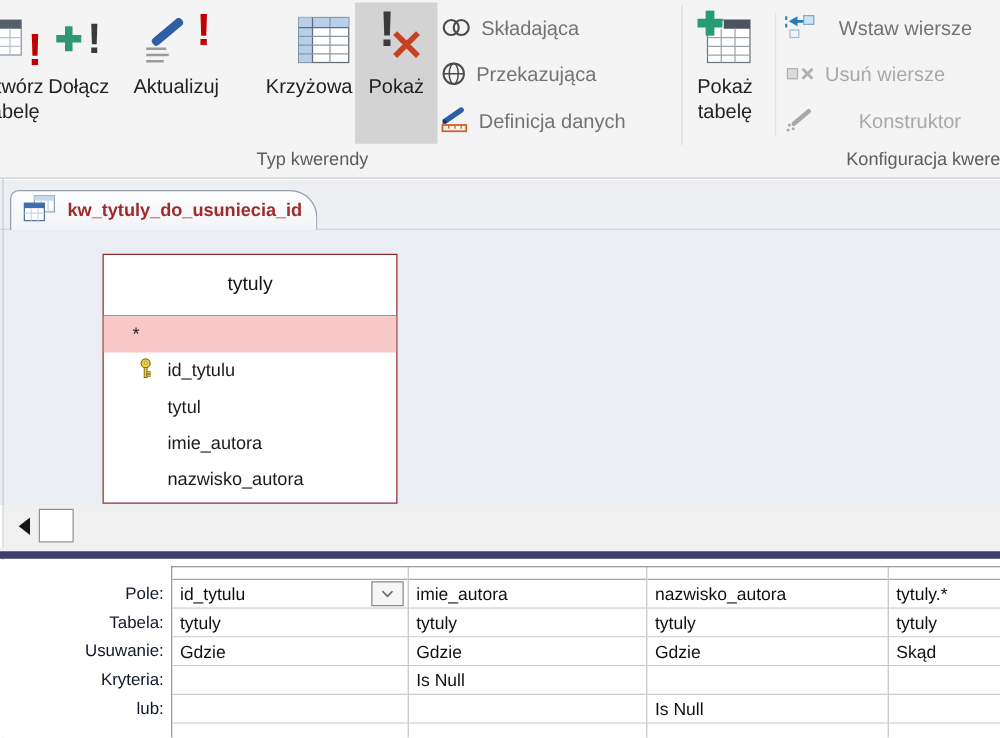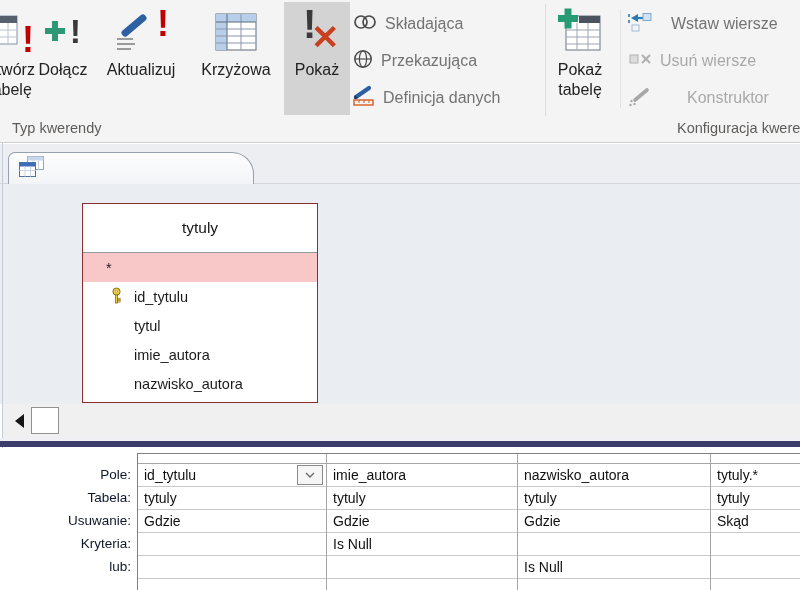--- a/index.html
+++ b/index.html
@@ -103,21 +103,21 @@
           <i style="top:2px;width:16px;"></i>
             <i style="top:7px;width:18px;"></i>
             <i style="top:12px;width:14px;"></i>
         </span>
         <span class="pencil" style="left:8px;top:20px;"></span>
         <span class="excl red" style="position:absolute;right:2px;top:4px;font-size:36px;">!</span>
       </span>
       <span class="lbl">Aktualizuj</span>
     </div>
 
-    <div class="big-btn" style="left:190px;width:92px;">
+    <div class="big-btn" style="left:190px;width:92px;align-items:flex-end;">
       <span class="icon-zone">
         <svg width="46" height="44" viewBox="0 0 46 44">
           <rect x="3" y="5" width="40" height="36" fill="#ffffff" stroke="#5f6b78"></rect>
           <rect x="3" y="5" width="40" height="8" fill="#b8cfec"></rect>
           <rect x="3" y="5" width="11" height="36" fill="#b8cfec"></rect>
           <line x1="14" y1="5" x2="14" y2="41" stroke="#5f6b78"></line>
           <line x1="28" y1="5" x2="28" y2="41" stroke="#8b97a5"></line>
           <line x1="3" y1="13" x2="43" y2="13" stroke="#5f6b78"></line>
           <line x1="3" y1="20" x2="43" y2="20" stroke="#8b97a5"></line>
           <line x1="3" y1="27" x2="43" y2="27" stroke="#8b97a5"></line>
@@ -218,39 +218,40 @@
         <svg width="23" height="21" viewBox="0 0 23 21">
           <line x1="7" y1="14" x2="19" y2="4" stroke="#a8a8a8" stroke-width="3.6" stroke-linecap="round"></line>
           <circle cx="3.5" cy="15" r="1.2" fill="#a8a8a8"></circle>
           <circle cx="6.5" cy="18" r="1.2" fill="#a8a8a8"></circle>
           <circle cx="2.5" cy="19" r="1.2" fill="#a8a8a8"></circle>
         </svg>
       </span>
       <span>Konstruktor</span>
     </div>
 
-    <div class="group-label" style="left:12px;width:500px;text-align:left;">Typ kwerendy</div>
+    <div class="group-label" style="left:0;width:500px;text-align:center;">Typ kwerendy</div>
     <div class="group-label" style="left:677px;">Konfiguracja kwerend</div>
   </div>
 
   <div class="tabbar">
     <div class="doc-tab">
       <span>
         <svg width="27" height="23" viewBox="0 0 27 23">
           <rect x="9.5" y="1.5" width="16" height="13" fill="#fdfefe" stroke="#8fa3bb"></rect>
           <rect x="9.5" y="1.5" width="16" height="4" fill="#c7d7ec"></rect>
           <line x1="15" y1="5.5" x2="15" y2="14.5" stroke="#c7d2e0"></line>
           <line x1="20.5" y1="5.5" x2="20.5" y2="14.5" stroke="#c7d2e0"></line>
           <rect x="1.5" y="7.5" width="16" height="14" fill="#ffffff" stroke="#51749f"></rect>
           <rect x="1.5" y="7.5" width="16" height="4" fill="#3f6db5"></rect>
           <line x1="1.5" y1="15.5" x2="17.5" y2="15.5" stroke="#c9d6e6"></line>
           <line x1="7" y1="11.5" x2="7" y2="21.5" stroke="#c9d6e6"></line>
           <line x1="12.5" y1="11.5" x2="12.5" y2="21.5" stroke="#c9d6e6"></line>
         </svg>
       </span>
+      <span class="ttl">kw_tytuly_do_usuniecia_id</span>
     </div>
   </div>
 
   <div class="surface">
     <div class="table-box">
       <div class="tb-title">tytuly</div>
       <div class="tb-row star">
         <span>*</span>
       </div>
       <div class="tb-row keyed">

